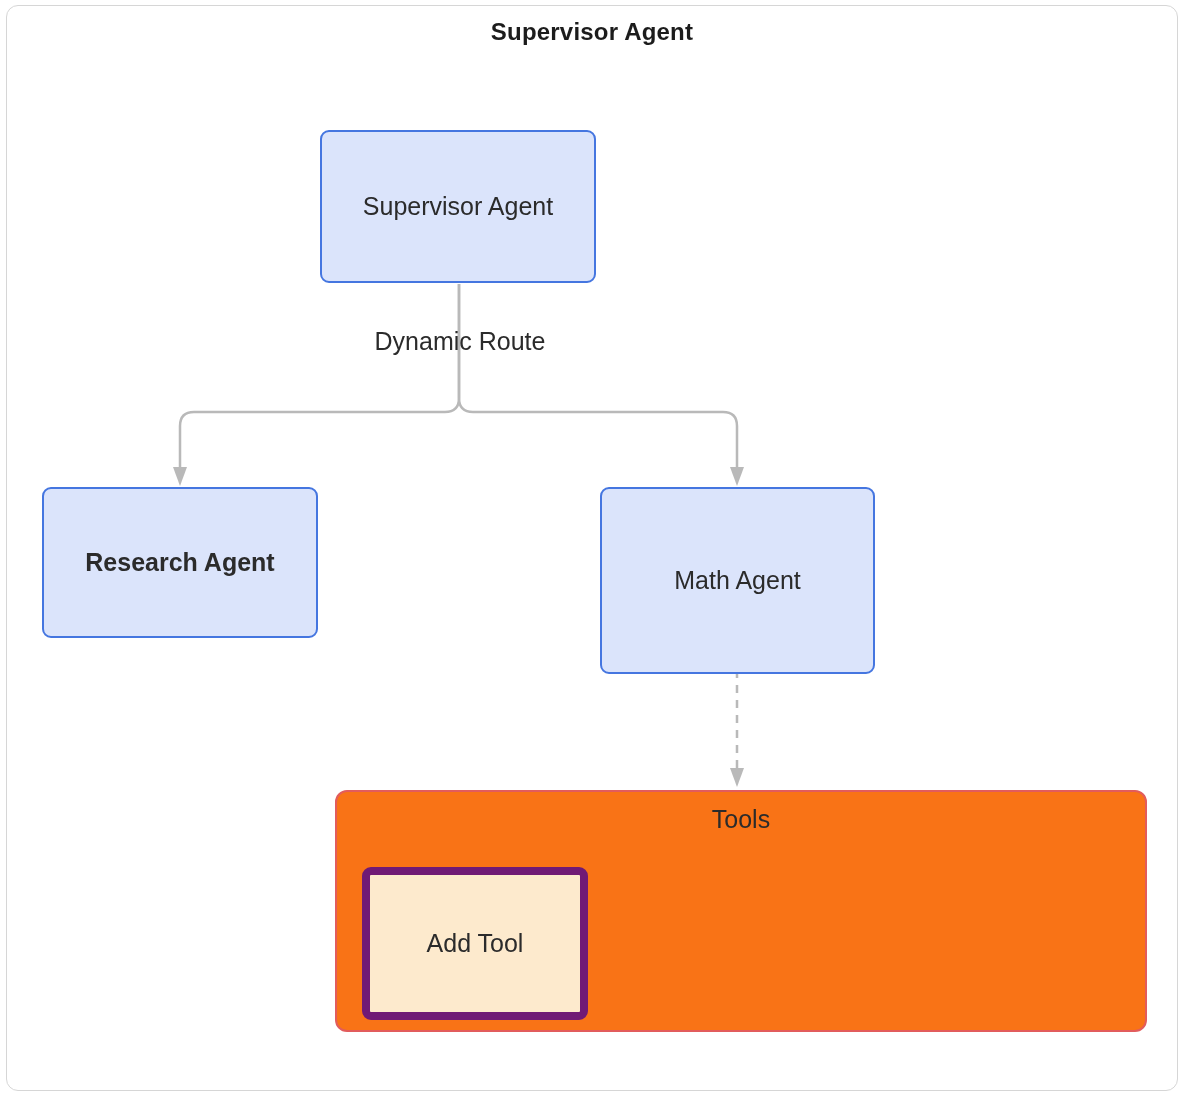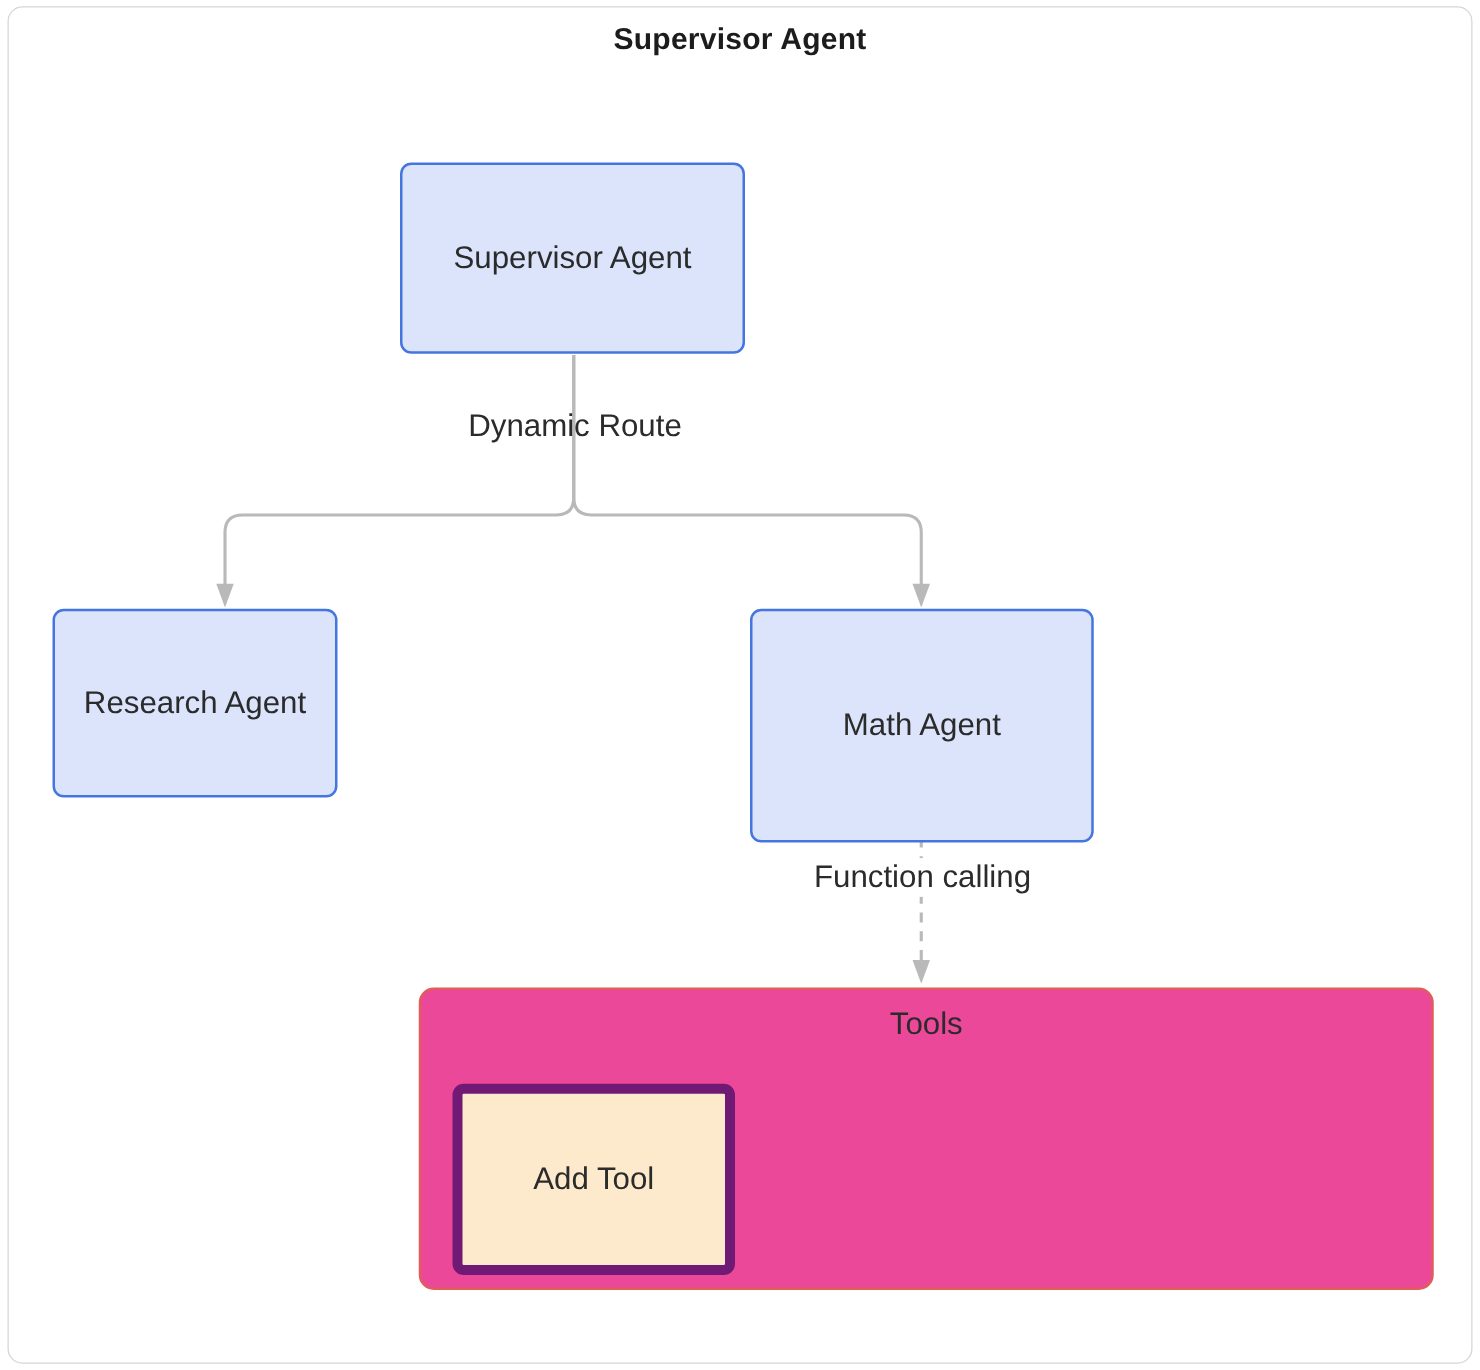--- a/index.html
+++ b/index.html
@@ -41,37 +41,37 @@
       display: flex; align-items: center; justify-content: center;
       font-size: 25px; color: #2b2b2b;
       border-radius: 9px;
       text-align: center;
     }
     .agent-node {
       background: #dbe4fb;
       border: 2px solid #4576e0;
     }
     .node-supervisor { left: 320px; top: 130px; width: 276px; height: 153px; }
-    .node-research   { left: 42px;  top: 487px; width: 228px; height: 151px; }
+    .node-research   { left: 42px;  top: 487px; width: 276px; height: 151px; font-weight: bold; }
     .node-math       { left: 600px; top: 487px; width: 275px; height: 187px; }
 
     .edge-label {
       position: absolute;
       transform: translate(-50%, -50%);
       font-size: 25px; color: #2b2b2b;
       white-space: nowrap;
       padding: 1px 7px;
     }
     .label-dynamic-route { left: 460px; top: 341px; background: transparent; }
     .label-function-calling { left: 738px; top: 702px; background: #ffffff; }
 
     .tools-container {
       position: absolute; left: 335px; top: 790px;
       width: 812px; height: 242px;
-      background: #ec4899;
+      background: #f97316;
       border: 2px solid #e25c5c;
       border-radius: 12px;
     }
     .tools-title {
       position: absolute; top: 13px; left: 0; width: 100%;
       text-align: center;
       font-size: 25px; color: #2b2b2b;
     }
     .tool-node {
       position: absolute; top: 75px;
@@ -113,21 +113,20 @@
   <div class="edge-label label-dynamic-route">Dynamic Route</div>
 
   <div class="node agent-node node-research">
     <span>Research Agent</span>
   </div>
 
   <div class="node agent-node node-math">
     <span>Math Agent</span>
   </div>
 
-  <div class="edge-label label-function-calling">Function calling</div>
 
   <div class="tools-container">
     <div class="tools-title">Tools</div>
 
     <div class="tool-node tool-add">
       <span>Add Tool</span>
     </div>
 
 
   </div>

